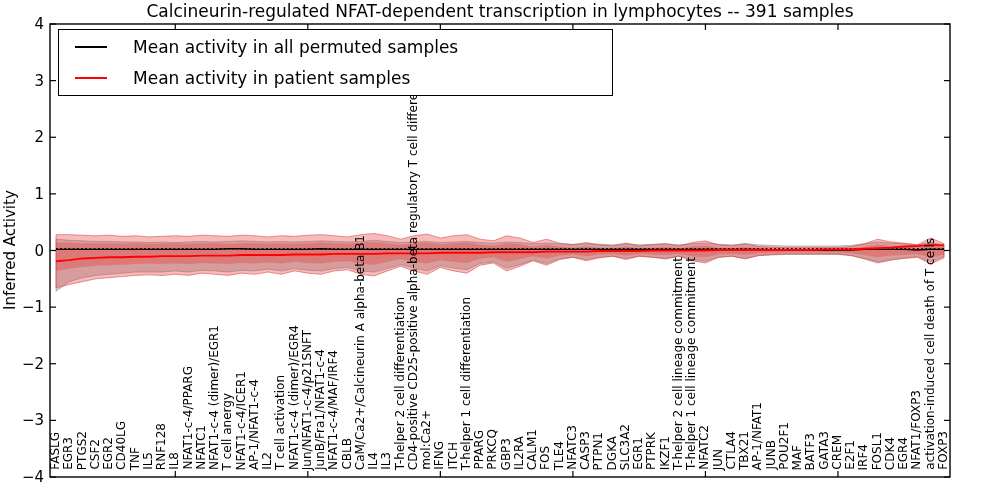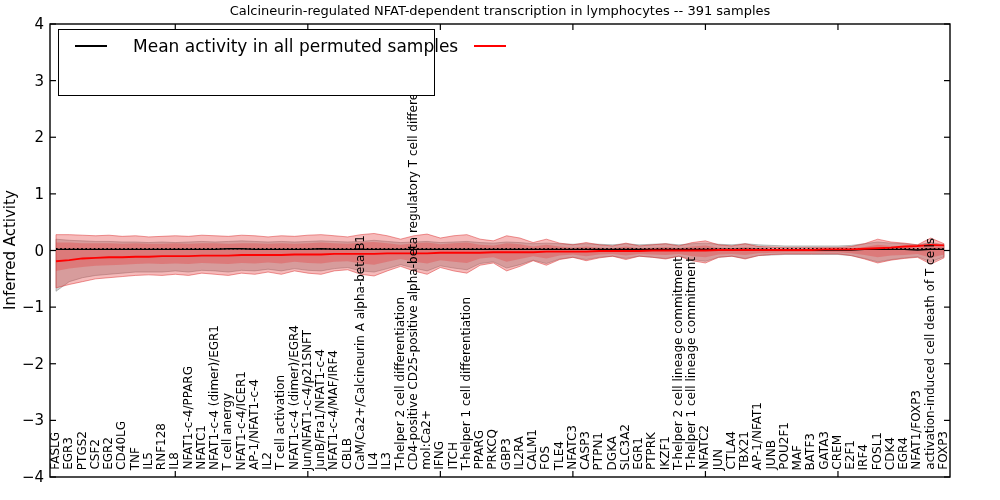--- a/index.html
+++ b/index.html
@@ -3,44 +3,44 @@
 <meta charset="utf-8">
 <style>
   html,body{margin:0;padding:0;background:#ffffff;}
   #figure{
     position:relative;width:1000px;height:500px;background:#ffffff;
     overflow:hidden;font-family:"DejaVu Sans","Liberation Sans",sans-serif;color:#000;
   }
   #plot-svg{position:absolute;left:0;top:0;width:1000px;height:500px;}
   .title{
     position:absolute;top:1px;left:0;width:1000px;text-align:center;
-    font-size:13px;line-height:20px;white-space:nowrap;
+    font-size:17px;line-height:20px;white-space:nowrap;
   }
   .xlabel{
     position:absolute;top:481px;left:0;width:1000px;text-align:center;
     font-size:15px;
   }
   .ylabel{
     position:absolute;left:1px;top:24px;height:453px;
     writing-mode:vertical-rl;transform:rotate(180deg);
     text-align:center;font-size:15px;white-space:nowrap;
   }
   .ytick{
     position:absolute;left:0;width:44px;text-align:right;
     font-size:15px;line-height:16px;
   }
   .xtick{
     position:absolute;bottom:30px;
     writing-mode:vertical-rl;transform:rotate(180deg);
     font-size:12px;line-height:13px;white-space:nowrap;
   }
   .legend{
-    position:absolute;left:58px;top:29px;width:377px;height:67px;
+    position:absolute;left:58px;top:29px;width:555px;height:67px;
     background:#ffffff;border:1.5px solid #000;box-sizing:border-box;
-    display:flex;flex-direction:row;justify-content:space-between;
+    display:flex;flex-direction:column;justify-content:center;
   }
   .legend-row{display:flex;align-items:center;height:31px;}
   .legend-line{width:32px;height:0;border-top:2px solid #000;margin-left:16px;margin-right:26px;flex:none;}
   .legend-text{font-size:17px;white-space:nowrap;}
 </style>
 </head>
 <body>
 
 <div id="figure">
   <svg id="plot-svg" xmlns="http://www.w3.org/2000/svg">
@@ -169,15 +169,16 @@
       <div class="xtick" style="left: 937px;">FOXP3</div>
     </div>
 
   <div class="legend">
     <div class="legend-row">
       <span class="legend-line" id="legend-line-0" style="border-top-color: rgb(0, 0, 0);"></span>
       <span class="legend-text">Mean activity in all permuted samples</span>
     </div>
     <div class="legend-row">
       <span class="legend-line" id="legend-line-1" style="border-top-color: rgb(255, 0, 0);"></span>
+      <span class="legend-text">Mean activity in patient samples</span>
     </div>
   </div>
 </div>
 
 </body></html>

